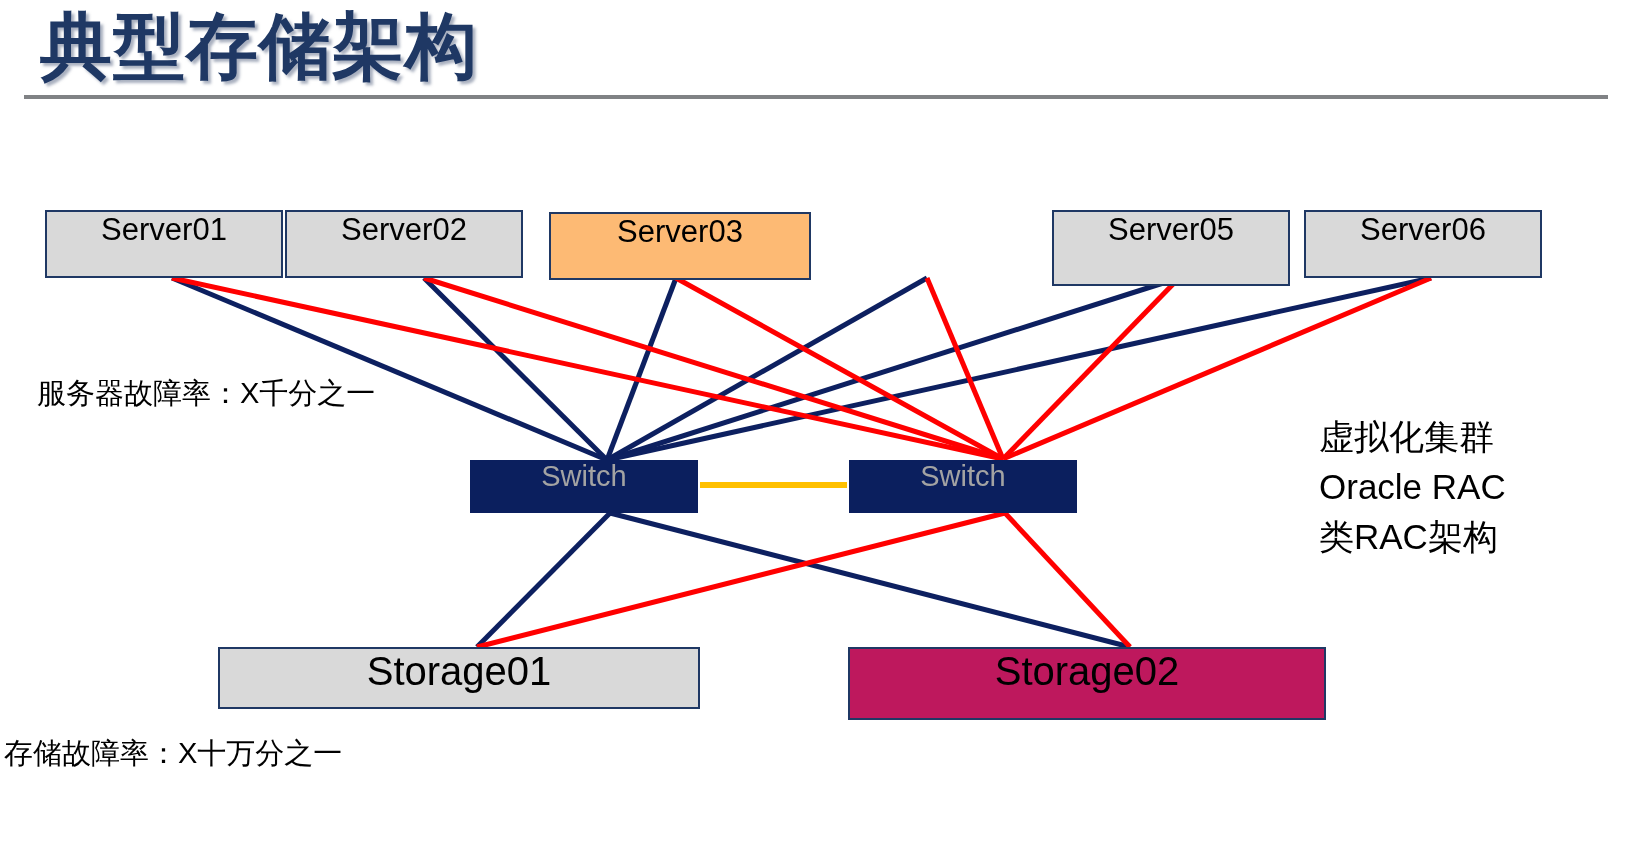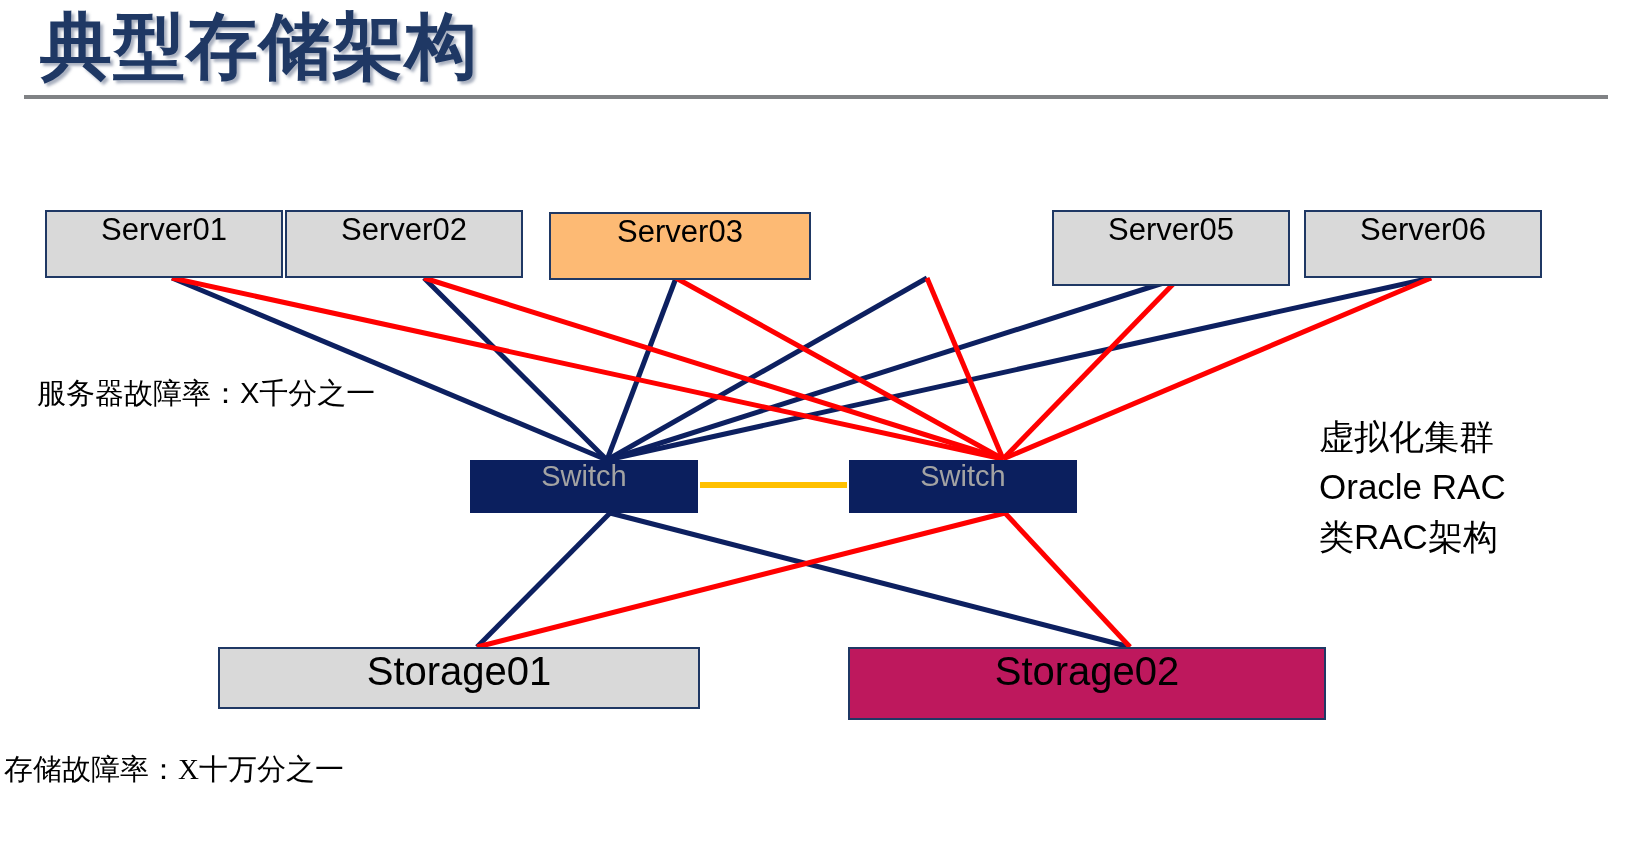--- a/index.html
+++ b/index.html
@@ -81,21 +81,21 @@
   }
 
   
   .annot {
     position: absolute;
     font-size: 29px;
     color: #000000;
     white-space: nowrap;
   }
   #annot-server-rate { left: 4px;  top: 374px; margin-left: 33px; }
-  #annot-storage-rate { left: 4px; top: 750px; font-family: Liberation Serif, serif; }
+  #annot-storage-rate { left: 4px; top: 734px; }
 
   #right-note {
     position: absolute;
     left: 1286px;
     top: 412px;
     font-size: 35px;
     line-height: 50px;
     color: #000000;
     white-space: nowrap;
     margin-left: 33px;

